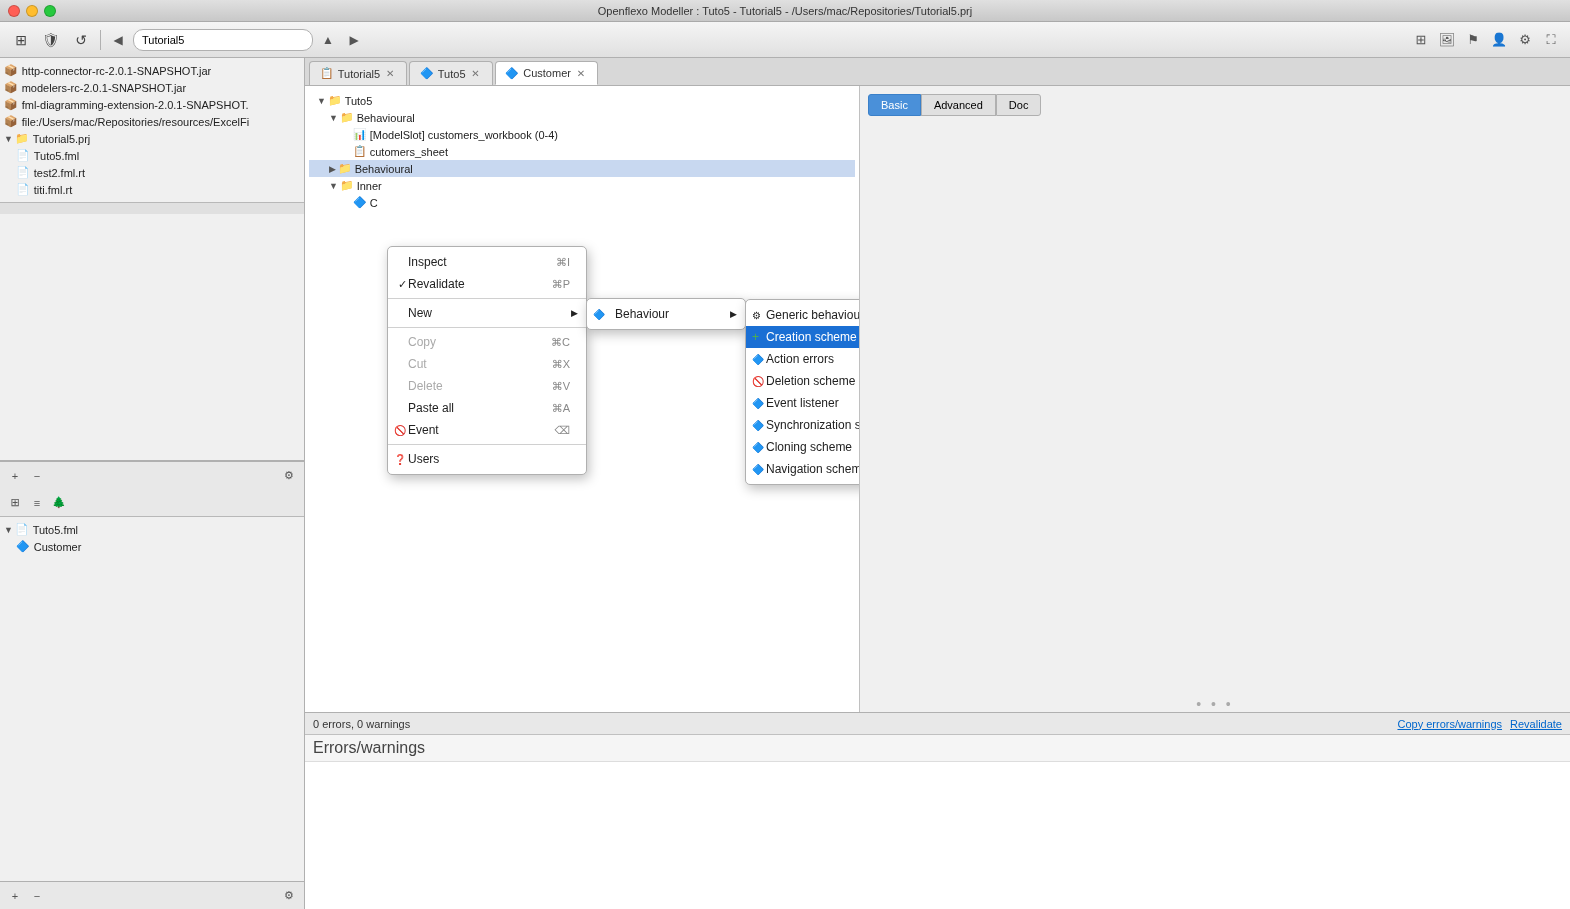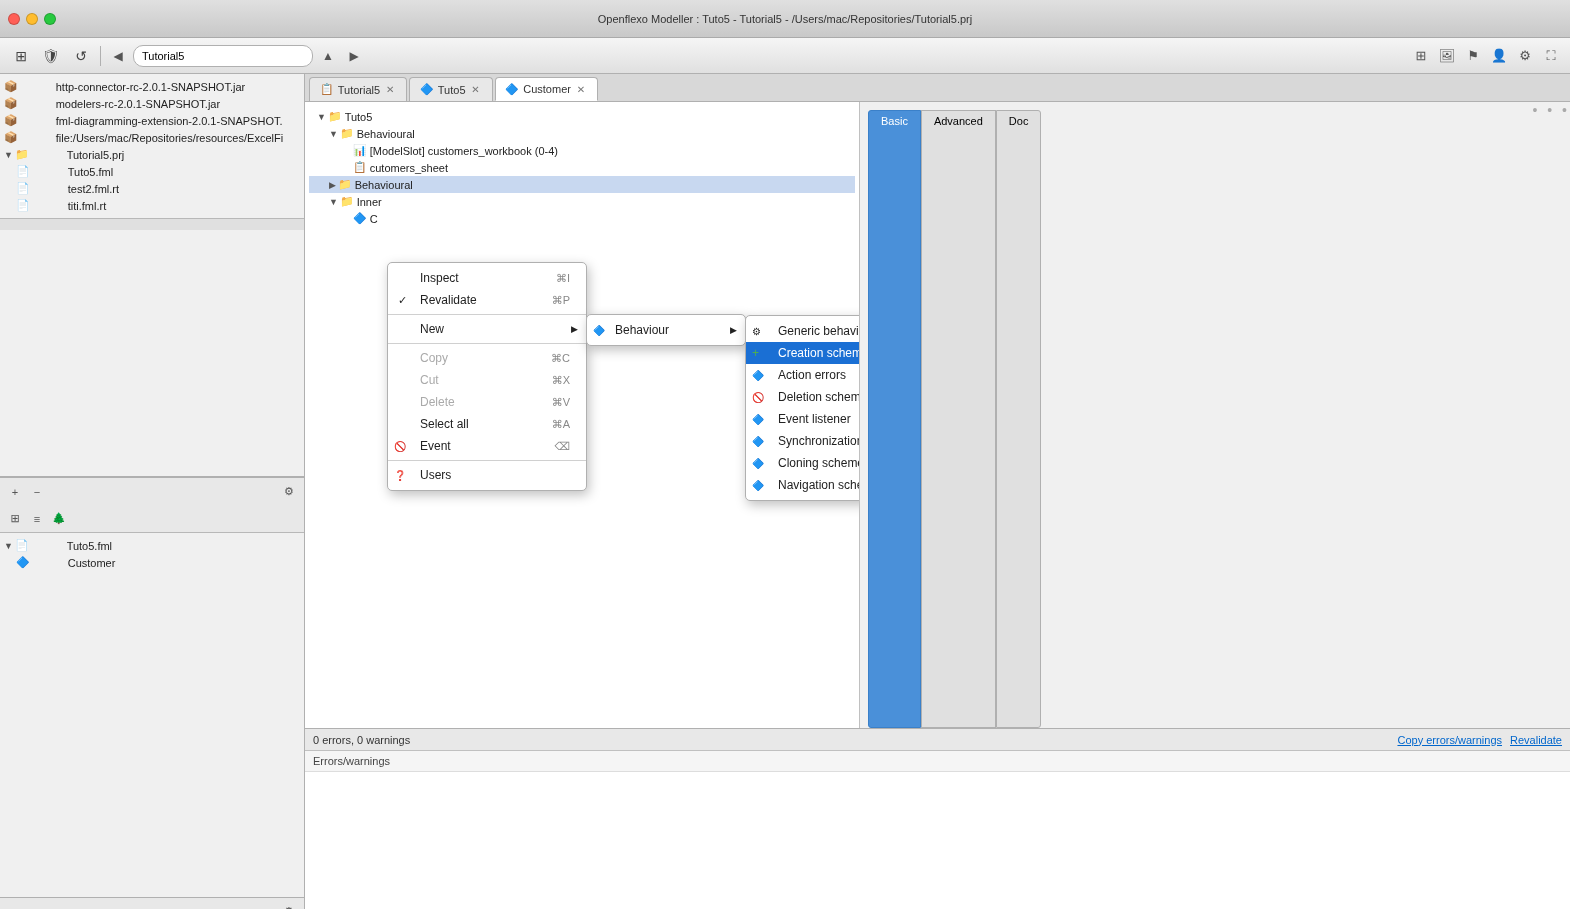--- a/index.html
+++ b/index.html
@@ -7,21 +7,21 @@
       font-family: -apple-system, BlinkMacSystemFont, "Helvetica Neue", Arial, sans-serif;
       font-size: 12px;
       background: #e8e8e8;
       overflow: hidden;
       width: 1570px;
       height: 909px;
     }
 
     
     .titlebar {
-      height: 38px;
+      height: 22px;
       background: linear-gradient(to bottom, #e0e0e0, #c8c8c8);
       display: flex;
       align-items: center;
       justify-content: center;
       border-bottom: 1px solid #aaa;
       position: relative;
     }
     .titlebar-title {
       font-size: 11px;
       color: #333;
@@ -137,21 +137,21 @@
     .tree-item {
       display: flex;
       align-items: center;
       padding: 2px 4px;
       cursor: pointer;
       white-space: nowrap;
       overflow: hidden;
       text-overflow: ellipsis;
     }
     .tree-item-icon { margin-right: 4px; font-size: 11px; }
-    .tree-item-label { font-size: 11px; color: #222; margin-left: 34px; }
+    .tree-item-label { font-size: 11px; color: #222; }
     .tree-indent-1 { padding-left: 16px; }
     .triangle { font-size: 9px; margin-right: 2px; color: #555; }
 
     .scrollbar-h {
       height: 12px;
       background: #e0e0e0;
       border-top: 1px solid #b8b8b8;
     }
     .left-panel-bottom-toolbar {
       height: 28px;
@@ -249,21 +249,21 @@
       border-right: 1px solid #c0c0c0;
       overflow: hidden;
       position: relative;
     }
 
     
     .properties-panel {
       flex: 1;
       background: #f0f0f0;
       display: flex;
-      flex-direction: row;
+      flex-direction: column;
     }
     .properties-tabs {
       display: flex;
       gap: 0;
       padding: 8px 8px 0;
     }
     .prop-tab {
       padding: 4px 12px;
       border: 1px solid #b0b0b0;
       cursor: pointer;
@@ -293,41 +293,41 @@
     .status-spacer { flex: 1; }
 
     
     .errors-panel {
       height: 175px;
       background: white;
       border-top: 1px solid #c0c0c0;
     }
     .errors-header {
       padding: 4px 8px;
-      font-size: 11px;
+      font-size: 16px;
       color: #444;
       background: #f5f5f5;
       border-bottom: 1px solid #ddd;
     }
 
     
     .context-menu {
       position: absolute;
       background: white;
       border: 1px solid #b0b0b0;
       border-radius: 5px;
       box-shadow: 2px 4px 12px rgba(0,0,0,0.25);
       z-index: 1000;
       min-width: 200px;
       padding: 4px 0;
     }
     .menu-item {
       display: flex;
       align-items: center;
-      padding: 4px 16px 4px 32px;
+      padding: 4px 16px 4px 20px;
       cursor: pointer;
       font-size: 12px;
       color: #222;
       position: relative;
       white-space: nowrap;
     }
     .menu-item.has-submenu::after {
       content: "▶";
       position: absolute;
       right: 8px;
@@ -632,21 +632,21 @@
             </div>
             <div class="menu-item menu-item-disabled">
               <span>Cut</span>
               <span class="shortcut">⌘X</span>
             </div>
             <div class="menu-item menu-item-disabled">
               <span>Delete</span>
               <span class="shortcut">⌘V</span>
             </div>
             <div class="menu-item">
-              <span>Select all</span>
+              <span>Paste all</span>
               <span class="shortcut">⌘A</span>
             </div>
             <div class="menu-item">
               <span style="position:absolute; left:6px; font-size:10px; color:#e44;">🚫</span>
               <span>Event</span>
               <span class="shortcut">⌫</span>
             </div>
             <div class="menu-separator"></div>
             <div class="menu-item">
               <span style="position:absolute; left:6px; font-size:10px; color:#e44;">❓</span>

